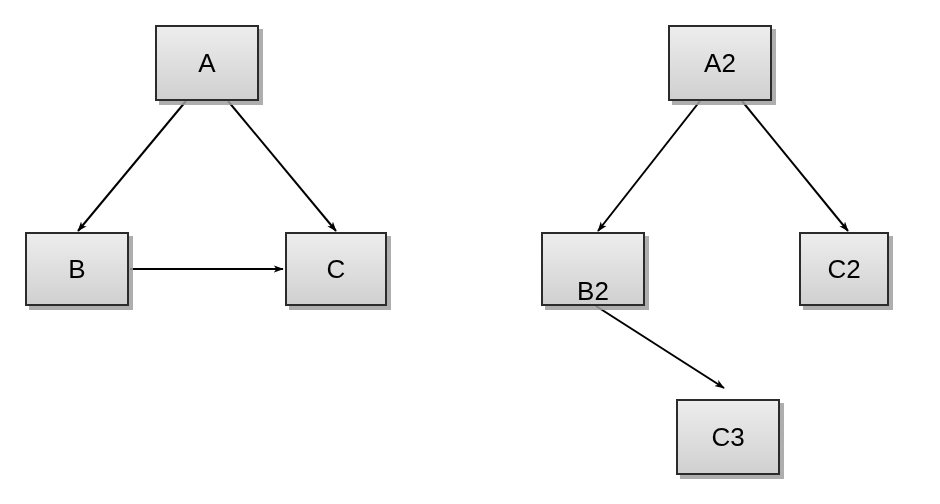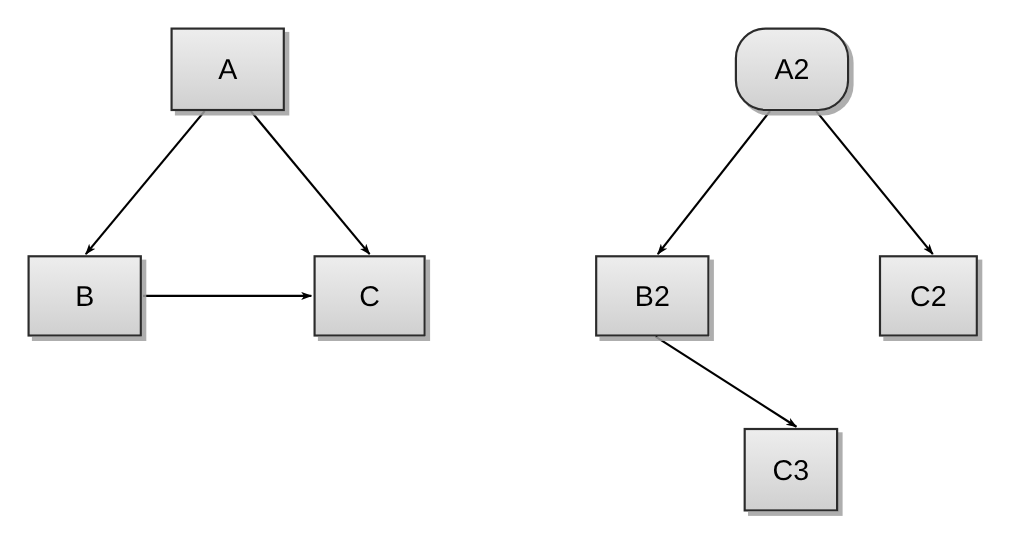--- a/index.html
+++ b/index.html
@@ -74,27 +74,27 @@
         <span class="node-label">A</span>
       </div>
       <div class="node" style="left: 25px; top: 232px; width: 104px; height: 74px;">
         <span class="node-label">B</span>
       </div>
       <div class="node" style="left: 285px; top: 232px; width: 102px; height: 74px;">
         <span class="node-label">C</span>
       </div>
     </div>
   <div id="nodes-right">
-      <div class="node" style="left: 668px; top: 25px; width: 104px; height: 76px; border-radius: 28px;">
+      <div class="node" style="left: 668px; top: 25px; width: 104px; height: 76px;">
         <span class="node-label">A2</span>
       </div>
-      <div class="node" style="left: 541px; top: 232px; width: 104px; height: 74px;">
+      <div class="node" style="left: 541px; top: 232px; width: 104px; height: 74px; align-items: flex-end;">
         <span class="node-label">B2</span>
       </div>
       <div class="node" style="left: 799px; top: 232px; width: 90px; height: 74px;">
         <span class="node-label">C2</span>
       </div>
-      <div class="node" style="left: 676px; top: 389px; width: 86px; height: 76px;">
+      <div class="node" style="left: 676px; top: 399px; width: 104px; height: 76px;">
         <span class="node-label">C3</span>
       </div>
     </div>
 
 </div>
 
 </body></html>

